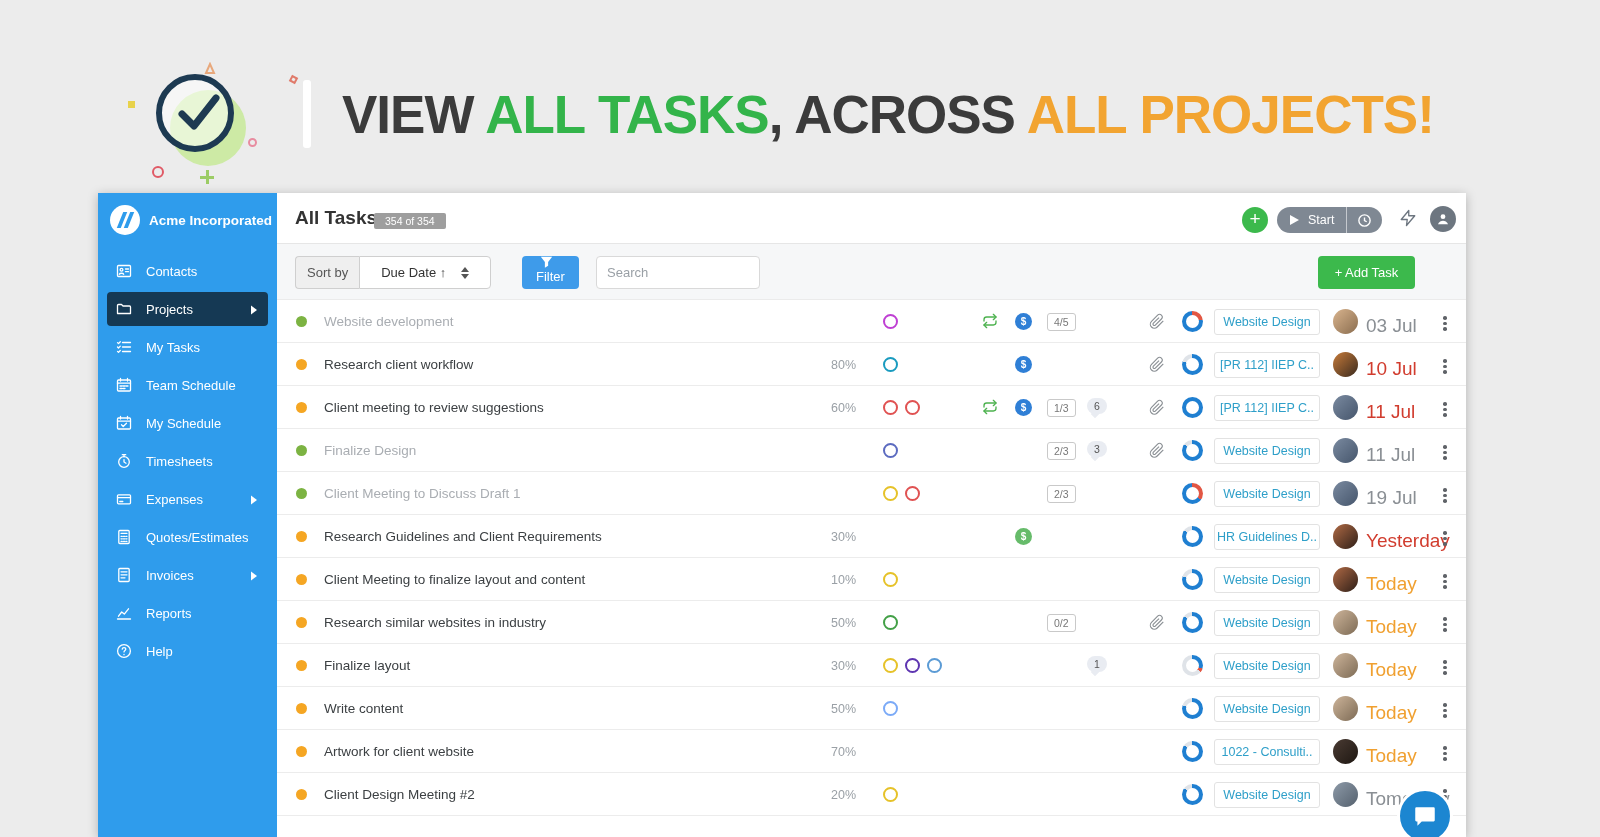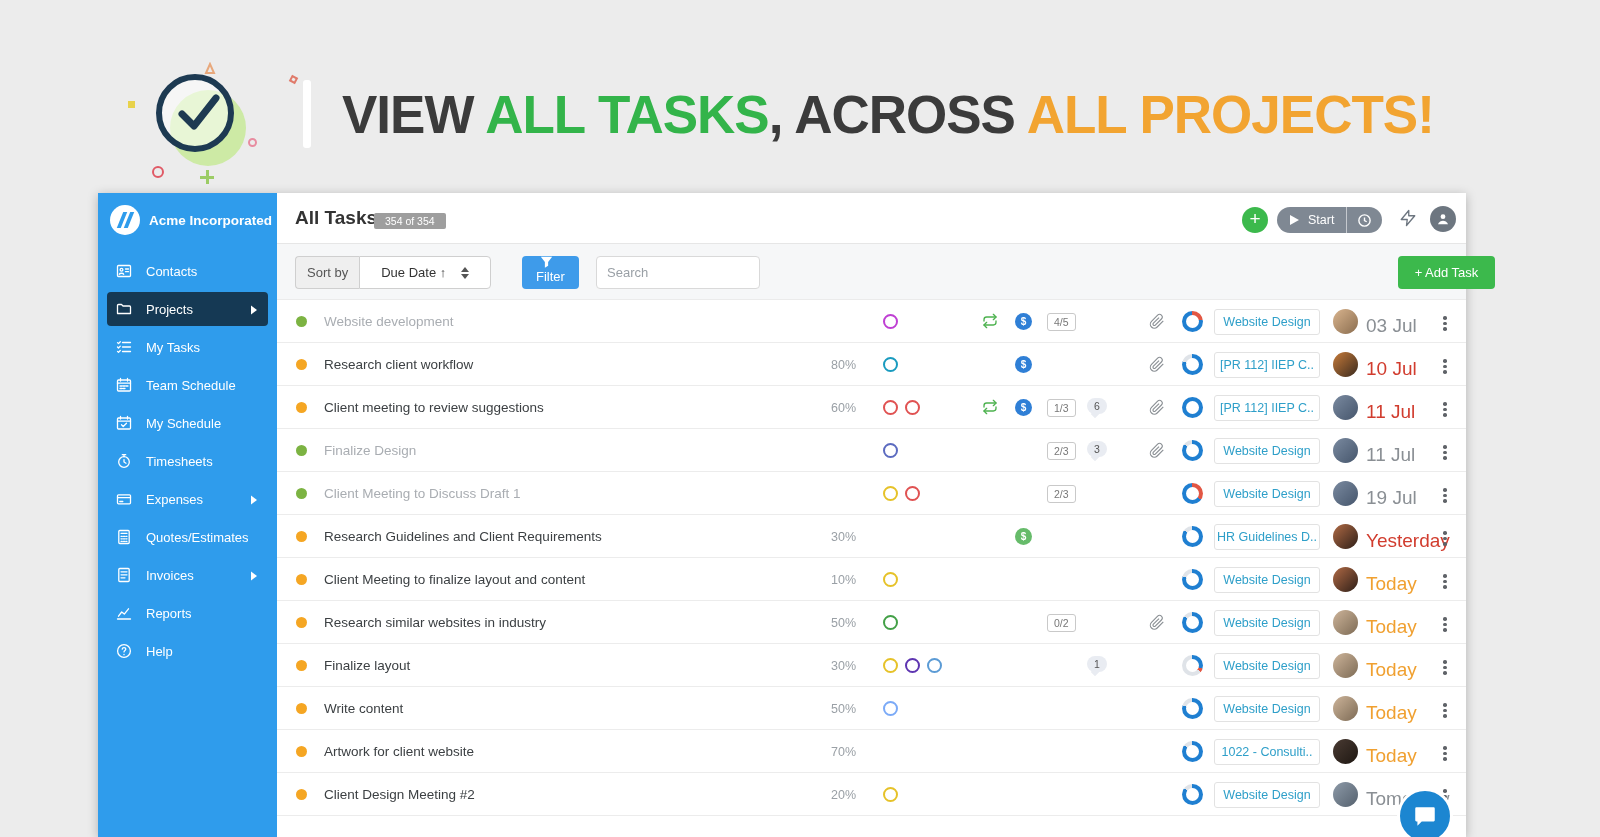--- a/index.html
+++ b/index.html
@@ -63,21 +63,21 @@
   .sort-select { background:#ffffff; border:1px solid #cfcfcf; border-radius:0 4px 4px 0; font-size:13px; color:#333; display:flex; align-items:center; padding:0 21px; width:132px; cursor:pointer; }
   .sort-select .stepper { margin-left:auto; display:flex; flex-direction:column; align-items:center; gap:2px; }
   .stepper i { width:0; height:0; border-left:4px solid transparent; border-right:4px solid transparent; }
   .stepper .up { border-bottom:5px solid #555; }
   .stepper .dn { border-top:5px solid #555; }
   .filter-btn { position:absolute; left:245px; top:12px; height:33px; background:#3e9bea; border-radius:4px; color:#fff; font-size:13px; display:flex; align-items:center; padding:0 14px; cursor:pointer;flex-direction:column; }
   .filter-btn svg { margin-right:8px; }
   .search-box { position:absolute; left:319px; top:12px; width:164px; height:33px; background:#fff; border:1px solid #d9d9d9; border-radius:4px; display:flex; align-items:center; padding:0 10px; }
   .search-box input { border:none; outline:none; flex:1; font-size:13px; color:#333; font-family:"Liberation Sans",sans-serif; background:transparent; }
   .search-box input::placeholder { color:#9aa0a6; }
-  .add-task-btn { position:absolute; left:1121px; top:12px; width:97px; height:33px; background:#3cb94c; border-radius:4px; color:#fff; font-size:13px; display:flex; align-items:center; justify-content:center; cursor:pointer; }
+  .add-task-btn { position:absolute; left:1041px; top:12px; width:97px; height:33px; background:#3cb94c; border-radius:4px; color:#fff; font-size:13px; display:flex; align-items:center; justify-content:center; cursor:pointer; }
 
   
   .tasklist { position:absolute; left:0; top:107px; width:1189px; height:537px; background:#ffffff; }
   .trow { position:relative; height:43px; border-bottom:1px solid #ececec; background:#fff; }
   .t-dot { position:absolute; left:19px; top:16px; width:11px; height:11px; border-radius:50%; }
   .dot-green { background:#7cb342; } .dot-orange { background:#f5a623; }
   .t-title { position:absolute; left:47px; top:14px; font-size:13.5px; color:#3c4043; white-space:nowrap; }
   .trow.done .t-title { color:#a9adb2; }
   .t-pct { position:absolute; left:554px; top:15px; width:55px; font-size:12.5px; color:#9aa0a6; }
   .t-tags { position:absolute; left:606px; top:14px; display:flex; gap:7px; }

